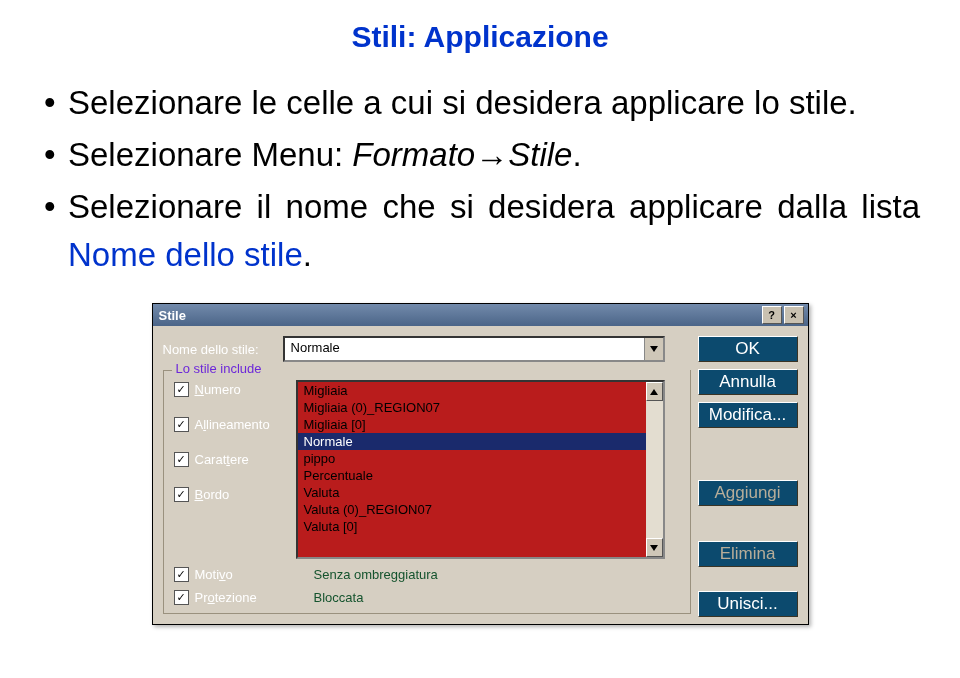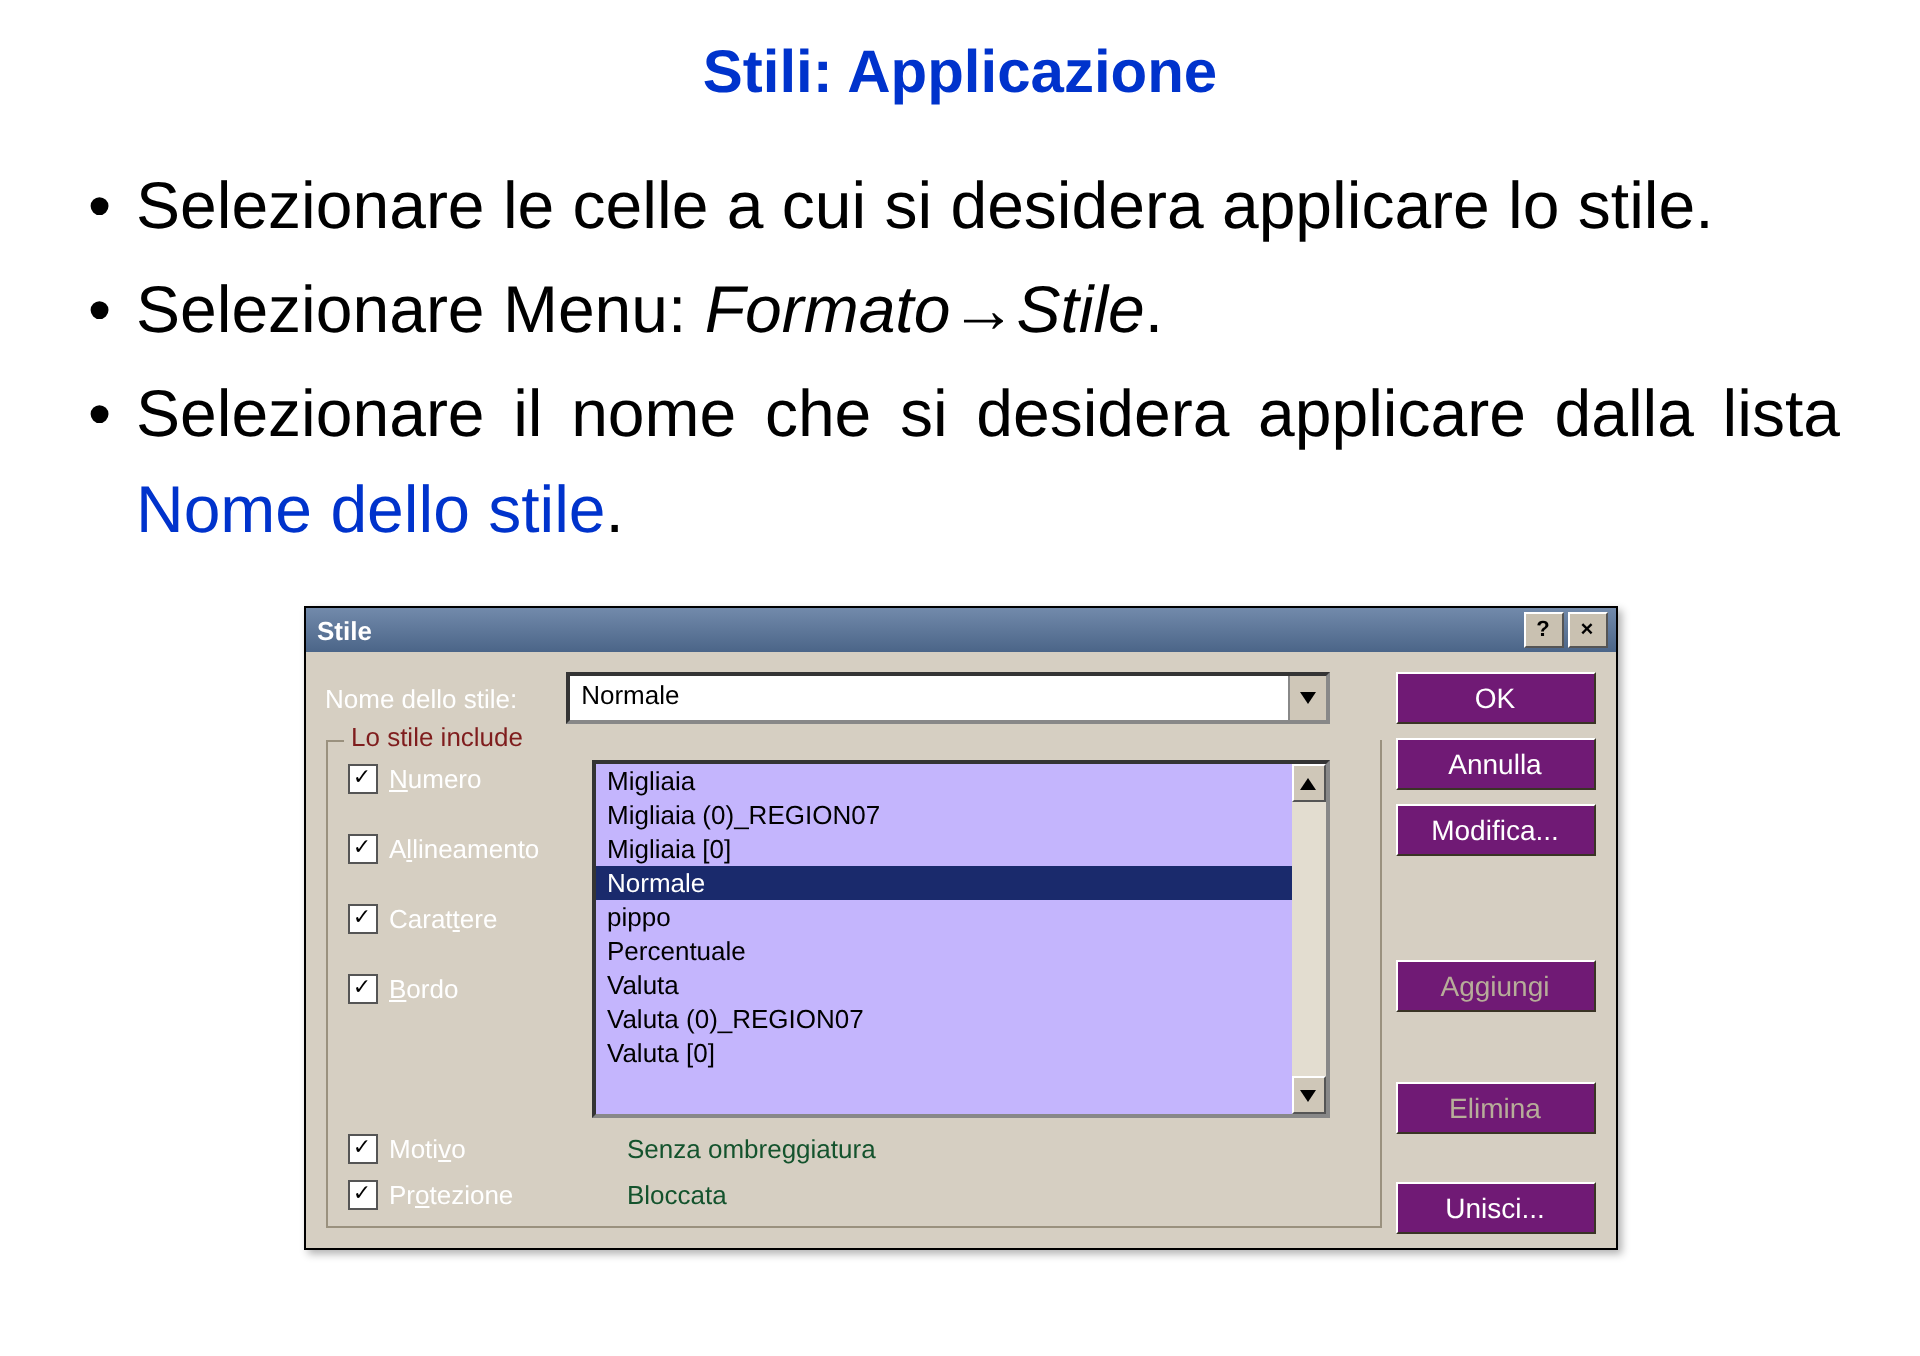--- a/index.html
+++ b/index.html
@@ -120,28 +120,28 @@
     position: absolute;
     right: 10px;
     top: 10px;
     width: 100px;
     display: flex;
     flex-direction: column;
     gap: 7px;
   }
   .btn {
     height: 24px;
-    background: #701a75;
+    background: #0c4a6e;
     border: 1px solid #fff;
     border-right-color: #3a3425;
     border-bottom-color: #3a3425;
     color: #fff;
     text-align: center;
     line-height: 24px;
-    font-size: 14px;
+    font-size: 17px;
   }
   .btn.disabled {
     color: #b7ad99;
     margin-top: 28px;
   }
 
   
   .group {
     position: relative;
     border: 1px solid #9a917e;
@@ -157,21 +157,21 @@
     left: 0;
     width: 8px;
     border-top: 1px solid #9a917e;
   }
   .group-label {
     position: absolute;
     top: -9px;
     left: 8px;
     padding: 0 4px;
     font-size: 13px;
-    color: #7f1d1d;
+    color: #6d28d9;
   }
   .group-row {
     display: flex;
     align-items: flex-start;
     margin-bottom: 8px;
   }
   .checkbox-cell {
     width: 140px;
     display: flex;
     align-items: center;
@@ -195,21 +195,21 @@
     flex: 1;
     color: #14532d;
   }
 
   .listbox {
     position: absolute;
     left: 122px;
     top: 0;
     width: 365px;
     height: 175px;
-    background: #c4b5fd;
+    background: #b91c1c;
     border: 2px inset #888;
     display: flex;
     color: #000;
   }
   .list-items {
     flex: 1;
     overflow: hidden;
   }
   .list-item {
     padding: 1px 6px;

